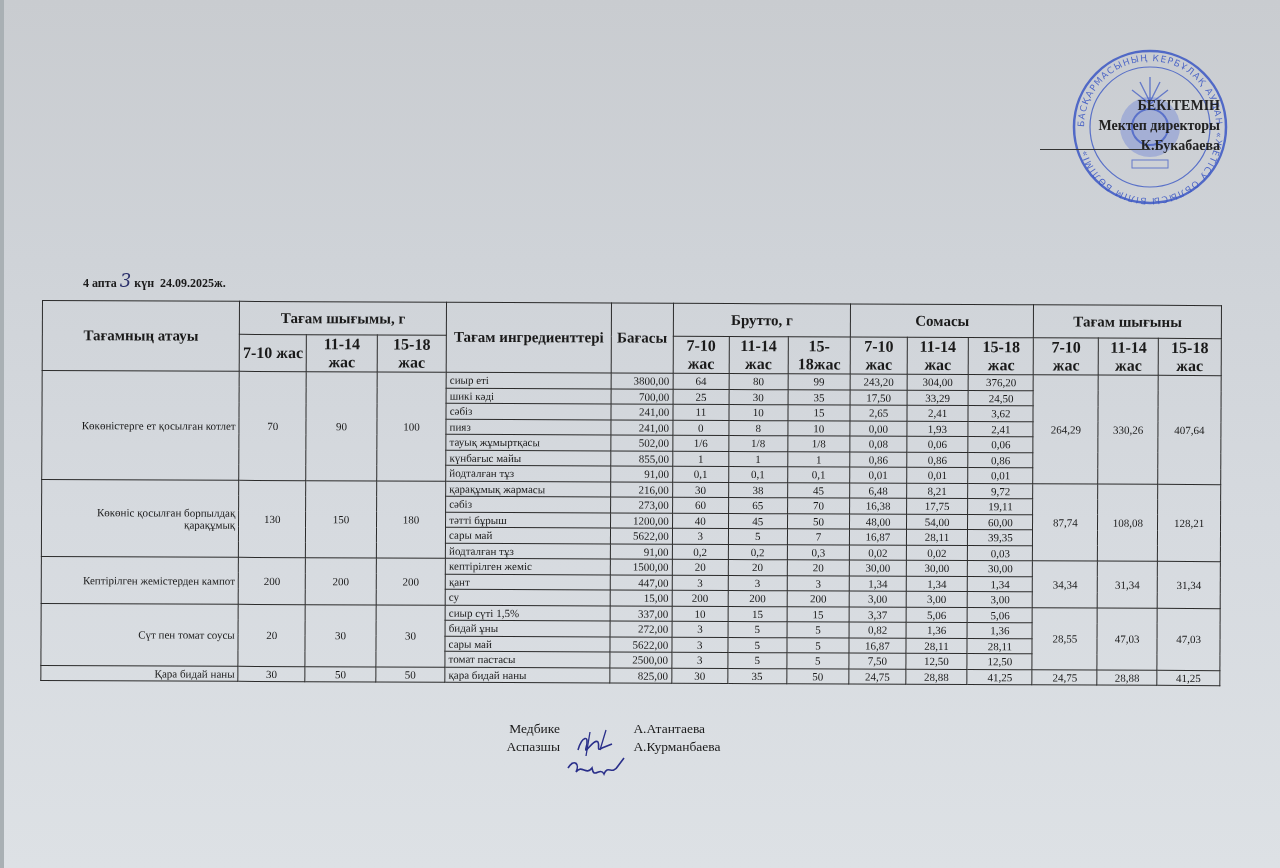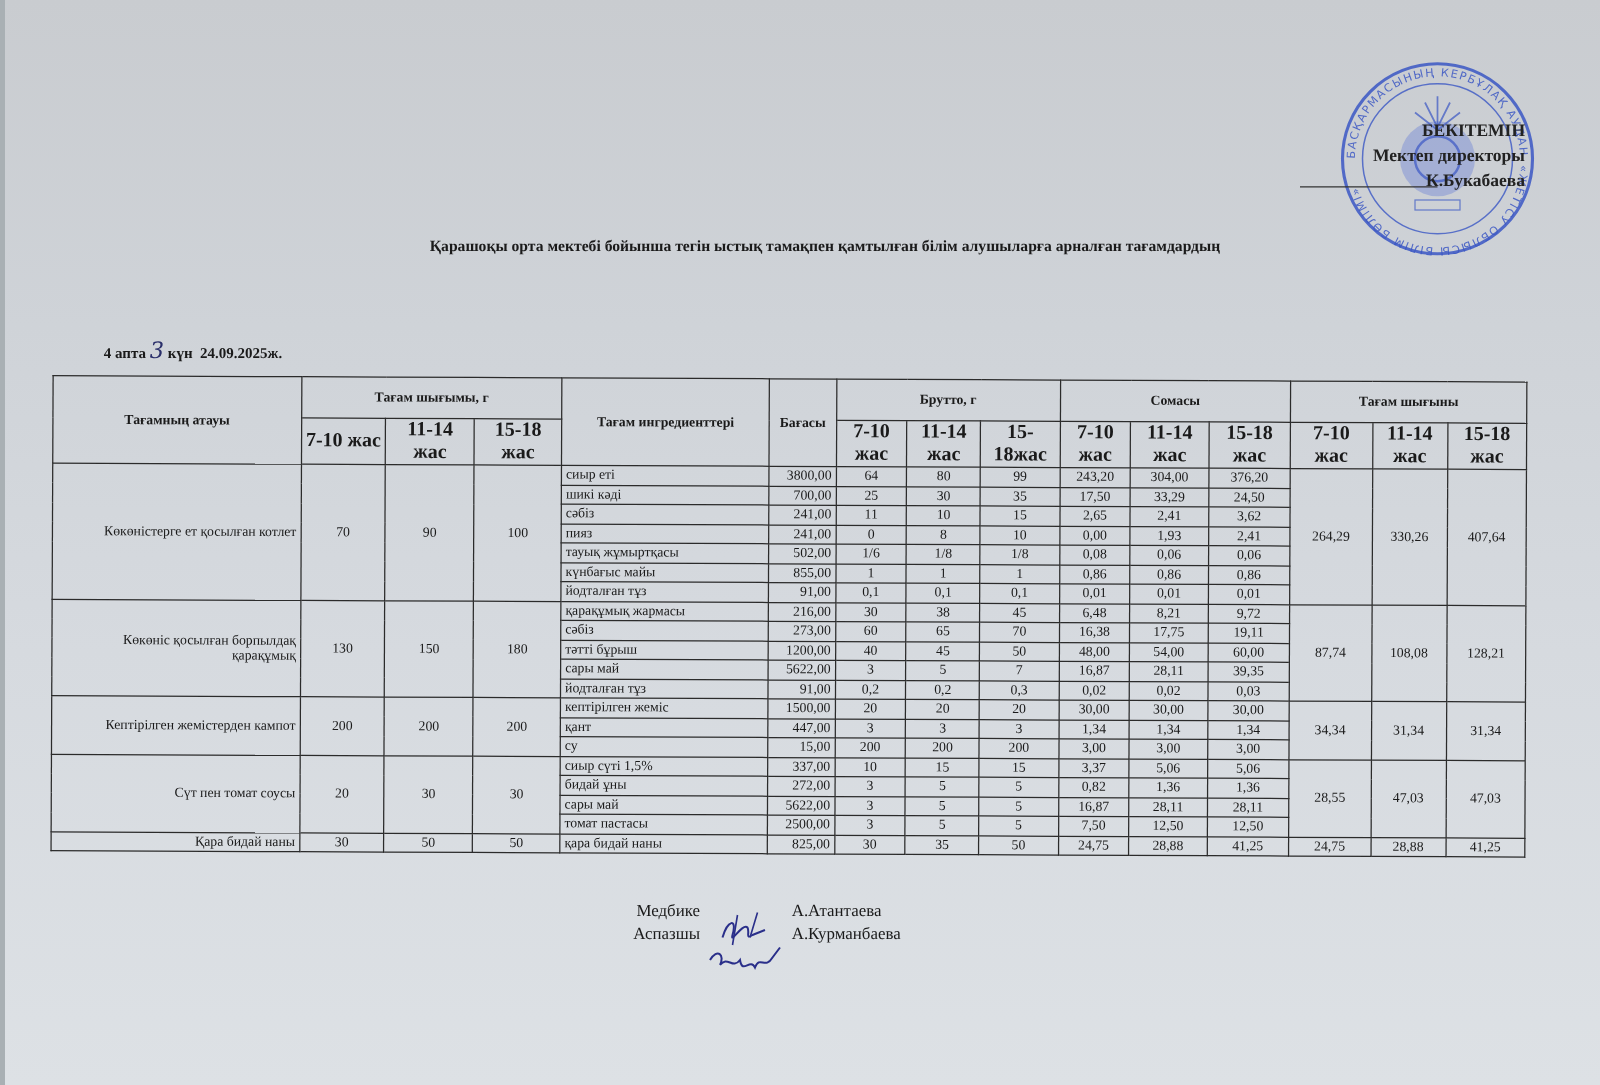--- a/index.html
+++ b/index.html
@@ -34,21 +34,21 @@
     }
     .date-line .hand { font-family: "DejaVu Serif", serif; font-style: italic; font-size: 18px; color: #2a2f6a; font-weight: normal; }
     table.menu {
       position: absolute; left: 42px; top: 300px; width: 1180px;
       border-collapse: collapse; font-size: 11px;
       transform: rotate(0.25deg); transform-origin: left top;
     }
     table.menu th, table.menu td {
       border: 1px solid #2b2b2b; padding: 0 3px; vertical-align: middle; height: 15.5px;
     }
-    table.menu th { font-weight: bold; font-size: 11px; text-align: center; }
+    table.menu th { font-weight: bold; font-size: 15px; text-align: center; }
     table.menu thead tr.top th { height: 33px; }
     table.menu thead tr.sub th { height: 35px; font-size: 16px; }
     td.num { text-align: right; }
     td.c { text-align: center; }
     td.dish { vertical-align: top; text-align: right; font-size: 11px; }
     td.top-c { vertical-align: top; text-align: center; padding-top: 2px; }
     td.ing { text-align: left; }
     .sign {
       position: absolute; left: 490px; top: 720px; font-weight: normal; font-size: 13.5px; line-height: 18px;
     }
@@ -75,21 +75,20 @@
 </svg>
 
 <div class="approve">
   <div>БЕКІТЕМІН</div>
   <div>Мектеп директоры</div>
   <div>К.Букабаева</div>
   <div class="line"></div>
 </div>
 
 <div class="title">
-  <div>Қарашоқы орта мектебі бойынша тегін ыстық тамақпен қамтылған білім алушыларға арналған тағамдардың</div>
 </div>
 
 <div class="date-line">
   <span>4 апта</span>
   <span class="hand">3</span>
   <span>күн</span>&nbsp;
   <span>24.09.2025ж.</span>
 </div>
 
 <table class="menu">

